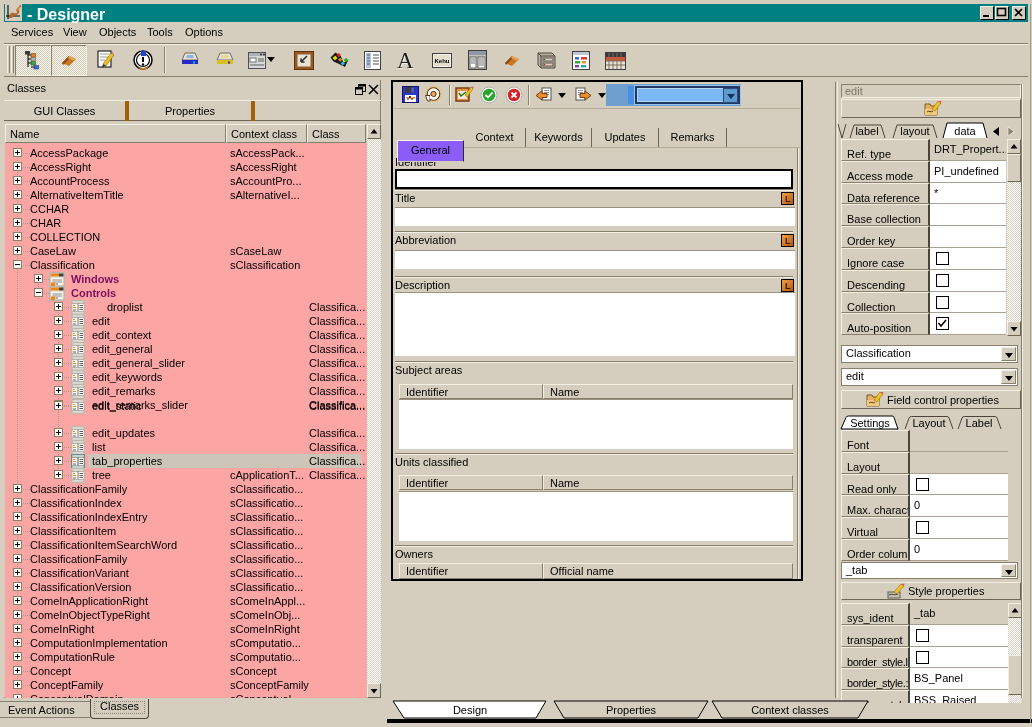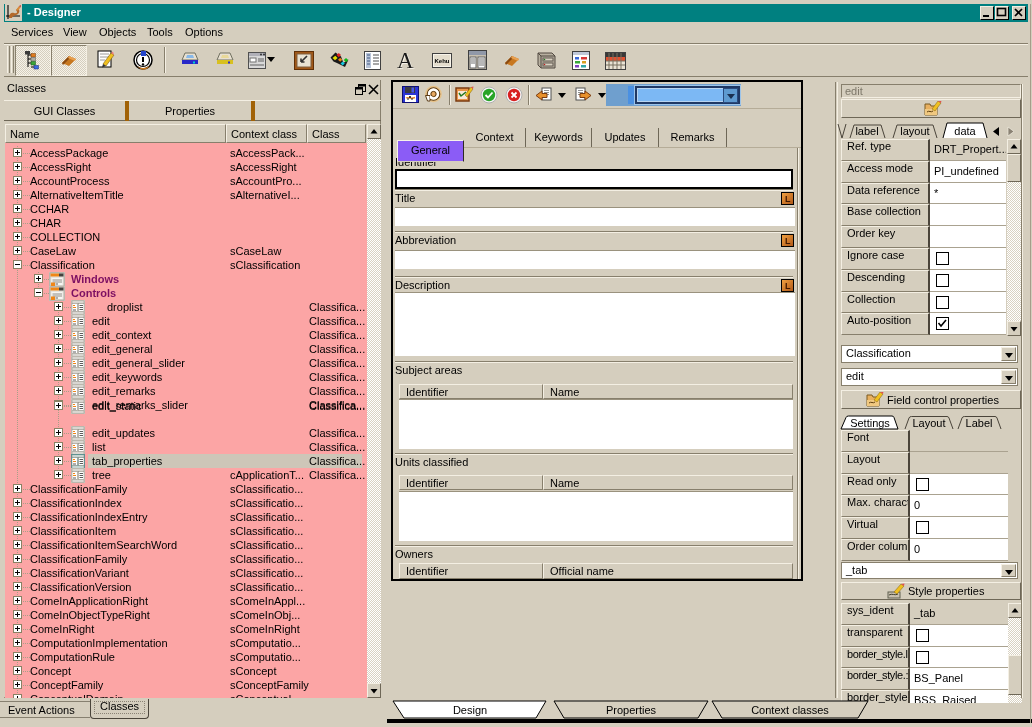--- a/index.html
+++ b/index.html
@@ -2,21 +2,21 @@
 <html><head>
 <meta charset="utf-8">
 <style>
   * { margin:0; padding:0; box-sizing:border-box; }
   html,body { width:1032px; height:727px; overflow:hidden; }
   body { font-family:"Liberation Sans", sans-serif; font-size:11px; color:#000; background:#d5cebe; position:relative; }
   .abs { position:absolute; }
 
   
   #titlebar { left:4px; top:4px; width:1024px; height:18px; background:#008080; }
-  #titletext { position:absolute; left:23px; top:2px; color:#fff; font-weight:bold; font-size:11px; }
+  #titletext { position:absolute; left:23px; top:2px; color:#fff; font-weight:bold; font-size:16px; }
   .caption-btn { position:absolute; top:2px; width:14px; height:14px; background:#d5cebe; border-top:1px solid #f4efe3; border-left:1px solid #f4efe3; border-right:1px solid #000; border-bottom:1px solid #000; font-size:9px; text-align:center; line-height:12px; font-weight:bold; }
 
   
   #menubar { left:4px; top:24px; width:1024px; height:18px; }
   #menubar span { position:absolute; top:2px; font-size:11px; }
 
   
   #toolbar { left:4px; top:43px; width:1024px; height:34px; border-top:1px solid #877f6c; box-shadow:inset 0 1px 0 #f4efe3; border-bottom:1px solid #877f6c; }
   .tbtn { position:absolute; top:1px; width:36px; height:31px; }
   .tbtn.pressed { border:1px solid; border-color:#877f6c #f4efe3 #f4efe3 #877f6c; background-image:conic-gradient(#f6f2e8 25%, #d5cebe 0 50%, #f6f2e8 0 75%, #d5cebe 0); background-size:2px 2px; }
@@ -47,21 +47,21 @@
   .mtab { position:absolute; top:2px; height:20px; text-align:center; line-height:19px; border-right:1px solid #6e6757; }
   .mtab.act { top:14px; height:22px; background:#8b5cf6; border:1px solid; border-color:#f7f3e9 #2e2a24 #d5cebe #f7f3e9; z-index:2; }
   .flabel { position:absolute; height:13px; line-height:13px; }
   .finput { position:absolute; background:#fff; border-top:1px solid #9a927e; }
   .groove { position:absolute; height:2px; border-top:1px solid #877f6c; border-bottom:1px solid #f4efe3; }
   .lico { position:absolute; width:13px; height:13px; background:linear-gradient(135deg,#f0a040,#b05818); border:1px solid #000; }
   .lico:after { content:"L"; position:absolute; left:3px; top:0px; font-size:9px; font-weight:bold; color:#401800; line-height:12px; }
   .thead { position:absolute; height:15px; line-height:14px; padding-left:6px; background:#d5cebe; border-top:1px solid #f4efe3; border-left:1px solid #f4efe3; border-right:1px solid #877f6c; border-bottom:1px solid #877f6c; }
 
   
-  .gcl { position:absolute; background:#d5cebe; border-top:1px solid #f4efe3; border-left:1px solid #f4efe3; border-right:2px solid #4a443a; border-bottom:1px solid #877f6c; padding:0 0 0 5px; overflow:hidden; white-space:nowrap; }
+  .gcl { position:absolute; background:#d5cebe; border-top:1px solid #f4efe3; border-left:1px solid #f4efe3; border-right:2px solid #4a443a; border-bottom:1px solid #877f6c; padding:8px 0 0 5px; overflow:hidden; white-space:nowrap; }
   .gcv { position:absolute; border-bottom:1px solid #aaa290; overflow:hidden; white-space:nowrap; }
   .cbx2 { position:absolute; width:13px; height:13px; background:#fff; border:1px solid #000; }
   .cbx2 svg { position:absolute; left:0; top:0; }
   .rbtn { position:absolute; background:#d5cebe; border-top:1px solid #f4efe3; border-left:1px solid #f4efe3; border-right:1px solid #6e6757; border-bottom:1px solid #6e6757; }
   .abs2 { position:absolute; }
 
   .combo { position:absolute; background:#fff; border:1px solid #877f6c; }
   .combo .dd { position:absolute; right:1px; top:1px; bottom:1px; width:15px; background:#d5cebe; border-top:1px solid #f4efe3; border-left:1px solid #f4efe3; border-right:1px solid #877f6c; border-bottom:1px solid #877f6c; }
   .dd:after { content:""; position:absolute; left:3px; top:5px; border:4px solid transparent; border-top:5px solid #000; }
 </style>

